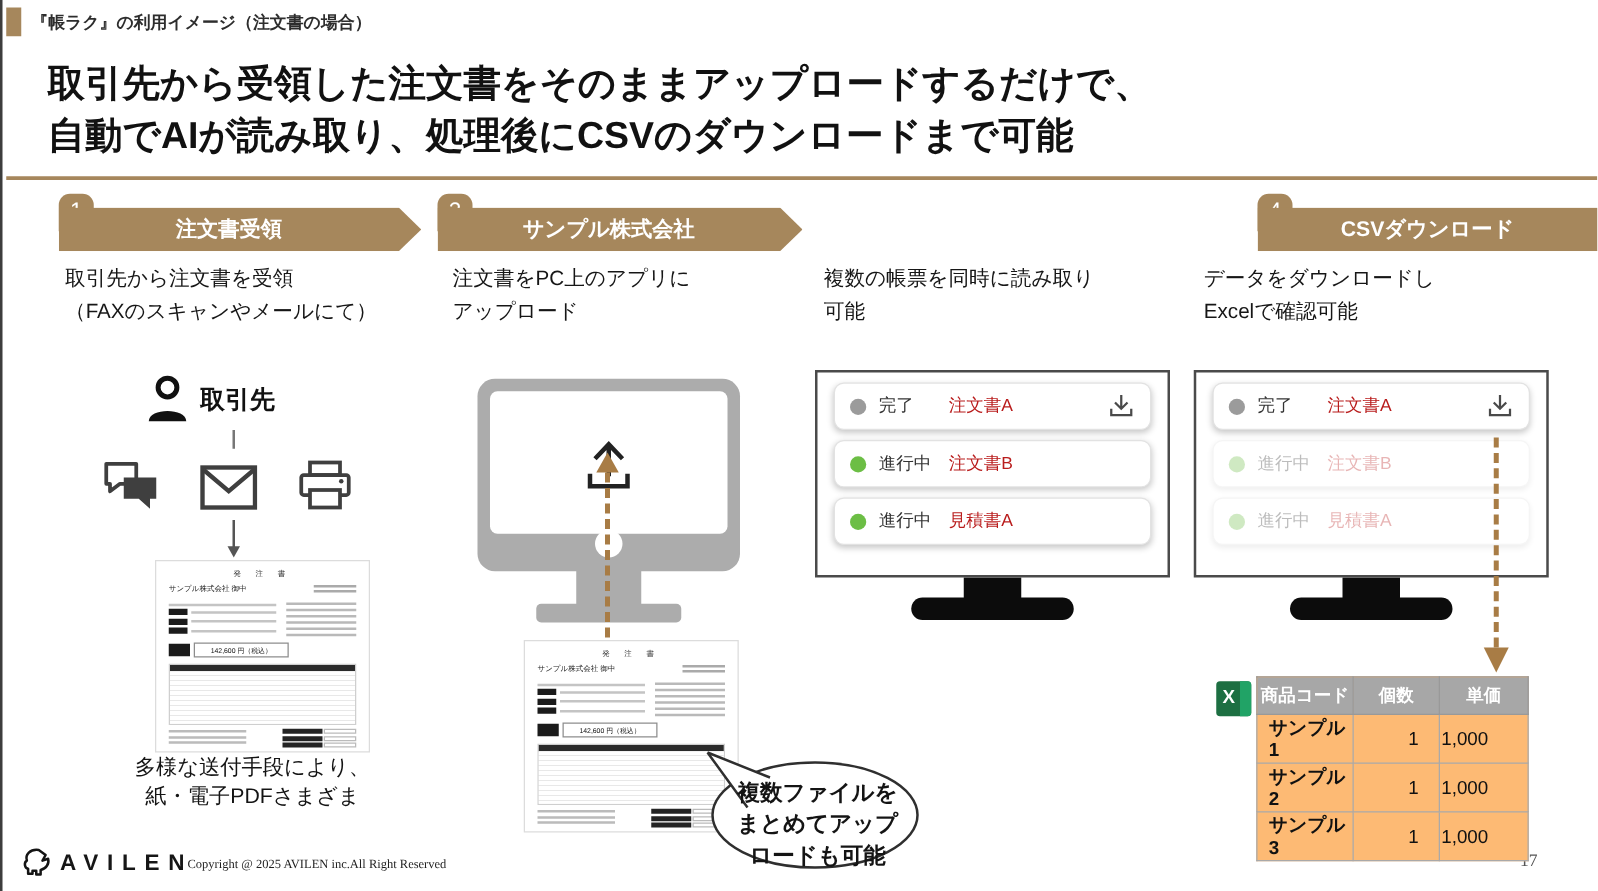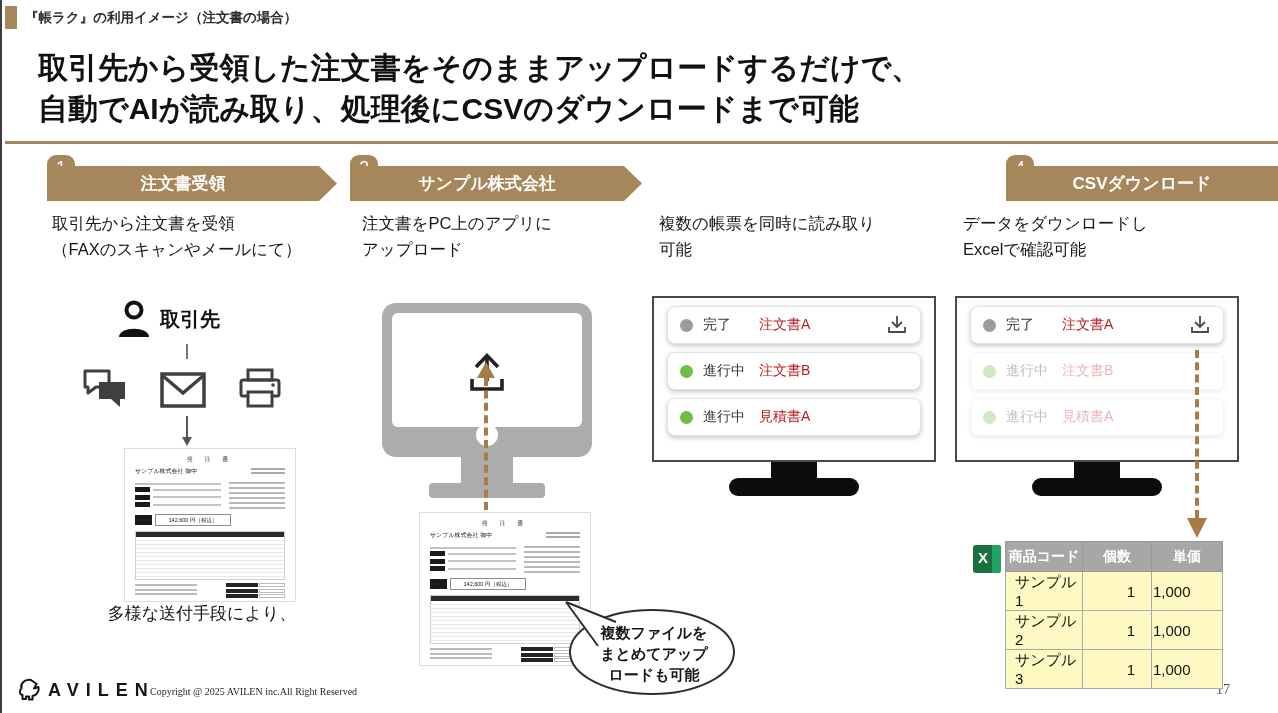--- a/index.html
+++ b/index.html
@@ -68,21 +68,21 @@
   .monitor2 .cam{position:absolute;left:94px;top:121px;width:22px;height:22px;background:#fff;border-radius:50%;z-index:4;}
   .m2-neck{position:absolute;left:459px;top:455px;width:52px;height:30px;background:#acacac;z-index:0;}
   .m2-base{position:absolute;left:427px;top:483px;width:116px;height:15px;background:#acacac;border-radius:4px;z-index:0;}
   .dash-up-tri{position:absolute;left:475px;top:362px;width:0;height:0;z-index:3;
                border-left:9px solid transparent;border-right:9px solid transparent;border-bottom:16px solid var(--arrow);}
   .dash-up-line{position:absolute;left:482px;top:378px;height:132px;width:0;border-left:4px dashed var(--arrow);z-index:3;}
   .upload-icon{position:absolute;left:82px;top:46px;}
 
   
   .bubble{position:absolute;left:550px;top:596px;width:184px;height:100px;z-index:6;}
-  .bubble-text{position:absolute;left:26px;top:26px;width:152px;text-align:center;font-size:15px;
+  .bubble-text{position:absolute;left:26px;top:26px;width:152px;text-align:center;font-size:18px;
                font-weight:bold;line-height:1.4;color:#141414;}
 
   
   .monitorD{position:absolute;top:296px;width:284px;height:166px;background:#fff;border:2px solid #4a4a4a;box-sizing:border-box;z-index:1;}
   .mon-list{position:absolute;left:13px;right:13px;top:8px;display:flex;flex-direction:column;gap:8px;}
   .job-card{height:38px;background:#fff;border:1px solid #e2e2e2;border-radius:8px;
             box-shadow:0 2px 5px rgba(0,0,0,.22);display:flex;align-items:center;padding:0 12px;
             box-sizing:border-box;font-size:14px;}
   .dot{width:13px;height:13px;border-radius:50%;flex:0 0 auto;}
   .dot.gray{background:var(--dot_gray);}
@@ -97,25 +97,25 @@
   
   .dash-dn-line{position:absolute;left:1193px;top:350px;height:168px;width:0;border-left:4px dashed var(--arrow);z-index:5;}
   .dash-dn-tri{position:absolute;left:1185px;top:518px;width:0;height:0;z-index:5;
                border-left:10px solid transparent;border-right:10px solid transparent;border-top:20px solid var(--arrow);}
 
   
   .xl-icon{position:absolute;left:971px;top:545px;width:28px;height:28px;background:var(--excel_green);
            border-radius:3px;z-index:2;}
   .xl-icon .strip{position:absolute;right:0;top:0;width:9px;height:100%;background:#21A366;border-radius:0 3px 3px 0;}
   .xl-icon .x{position:absolute;left:5px;top:4px;color:#fff;font-weight:bold;font-size:15px;}
-  table.xl{position:absolute;left:1003px;top:541px;border-collapse:collapse;background:#fef9c3;z-index:1;}
+  table.xl{position:absolute;left:1003px;top:541px;border-collapse:collapse;background:#fdba74;z-index:1;}
   table.xl th{background:#a7a7a7;color:#fff;font-size:14px;font-weight:bold;border:1px solid #999;height:27px;}
   table.xl th.c1{width:74px;} table.xl th.c2{width:66px;} table.xl th.c3{width:68px;}
   table.xl td{border:1px solid #a9a9a9;height:33px;font-size:15px;color:#111;}
-  td.name{padding-left:9px;text-align:left;}
+  td.name{padding-left:9px;text-align:left;font-weight:bold;}
   td.qty{text-align:right;padding-right:16px;}
   td.price{padding-right:12px;}
 
   
   .logo-icon{position:absolute;left:16px;top:678px;}
   .brand{position:absolute;left:46px;top:680px;font-size:18px;font-weight:bold;letter-spacing:7px;color:#161616;}
   .copyright{position:absolute;left:148px;top:686px;font-size:10px;color:#1f1f1f;font-family:"Liberation Serif",serif;}
   .pageno{position:absolute;left:1214px;top:682px;font-size:14px;color:#555;font-family:"Liberation Serif",serif;}
 </style>
 </head>
@@ -255,20 +255,21 @@
         <div class="tr">
             <span class="dk"></span>
             <span class="lt"></span>
           </div>
       </div>
     </div>
   </div>
 
   <div class="caption">
     <div>多様な送付手段により、</div>
+    <div>紙・電子PDFさまざま</div>
   </div>
 
   <div class="m2-neck"></div>
   <div class="m2-base"></div>
   <div class="monitor2">
     <div class="screen"></div>
     <span class="upload-icon">
       <svg width="46" height="46" viewBox="0 0 46 46">
           <path d="M23 32 V8 M12 18 L23 6.5 L34 18" fill="none" stroke="#222" stroke-width="3.6"></path>
           <path d="M8 30 V40 H38 V30" fill="none" stroke="#222" stroke-width="3.6"></path>

